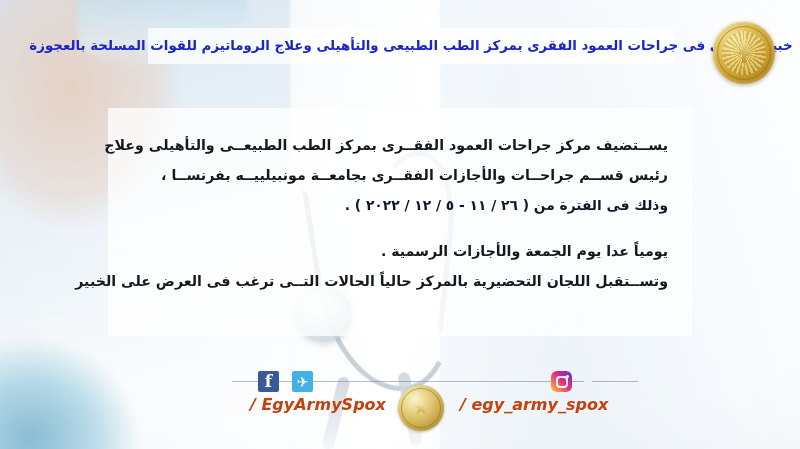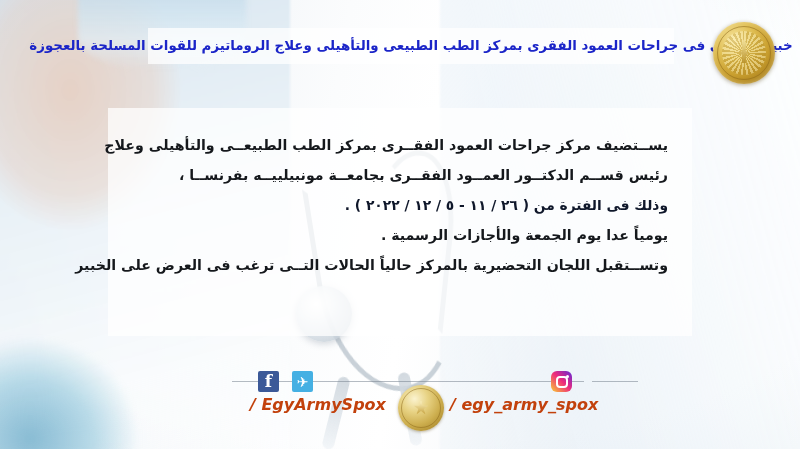--- a/index.html
+++ b/index.html
@@ -189,21 +189,21 @@
     text-align: right;
   }
   .para {
     color: #15181c;
     font-size: 14.2px;
     font-weight: bold;
     line-height: 30px;
     letter-spacing: -0.1px;
   }
   .para .line { display: block; white-space: nowrap; }
-  .para-1 { }
+  .para-1 { margin-bottom: 16px; }
   .date-line {
     color: #0f172a;
     font-size: 13.8px;
     font-weight: bold;
     line-height: 30px;
     display: block;
     white-space: nowrap;
   }
   .para-2 .line:last-child { }
 
@@ -269,21 +269,21 @@
     position: absolute;
     top: 32px;
     color: #c2410c;
     font-size: 16px;
     font-weight: bold;
     font-style: italic;
     direction: ltr;
     white-space: nowrap;
   }
   .handle-fb { left: 250px; }
-  .handle-ig { left: 450px; }
+  .handle-ig { left: 460px; }
 
   .footer-emblem {
     position: absolute;
     left: 398px; top: 22px;
     width: 46px; height: 46px;
     border-radius: 50%;
     background:
       radial-gradient(circle at 36% 30%,
         #fbf3cf 0%, #e8d385 30%, #cdae4e 60%, #a8862a 88%, #8a6c1f 100%);
     box-shadow: 0 1px 3px rgba(90,70,20,0.4);
@@ -326,21 +326,21 @@
   <div class="emblem">
     <div class="emblem-rays"></div>
     <div class="emblem-core"></div>
     <div class="emblem-rim"></div>
   </div>
 
   <div class="card">
 
     <div class="para para-1">
       <span class="line">يســتضيف مركز جراحات العمود الفقــرى بمركز الطب الطبيعــى والتأهيلى وعلاج</span>
-      <span class="line">رئيس قســم الدكتــور العمــود الفقــرى بجامعــة مونبيلييــه بفرنســا ،</span>
+      <span class="line">رئيس قســم جراحــات والأجازات الفقــرى بجامعــة مونبيلييــه بفرنســا ،</span>
       <span class="date-line">وذلك فى الفترة من ( ٢٦ / ١١ - ٥ / ١٢ / ٢٠٢٢ ) .</span>
     </div>
 
     <div class="para para-2">
       <span class="line">يومياً عدا يوم الجمعة والأجازات الرسمية .</span>
       <span class="line">وتســتقبل اللجان التحضيرية بالمركز حالياً الحالات التــى ترغب فى العرض على الخبير</span>
     </div>
 
   </div>
 

